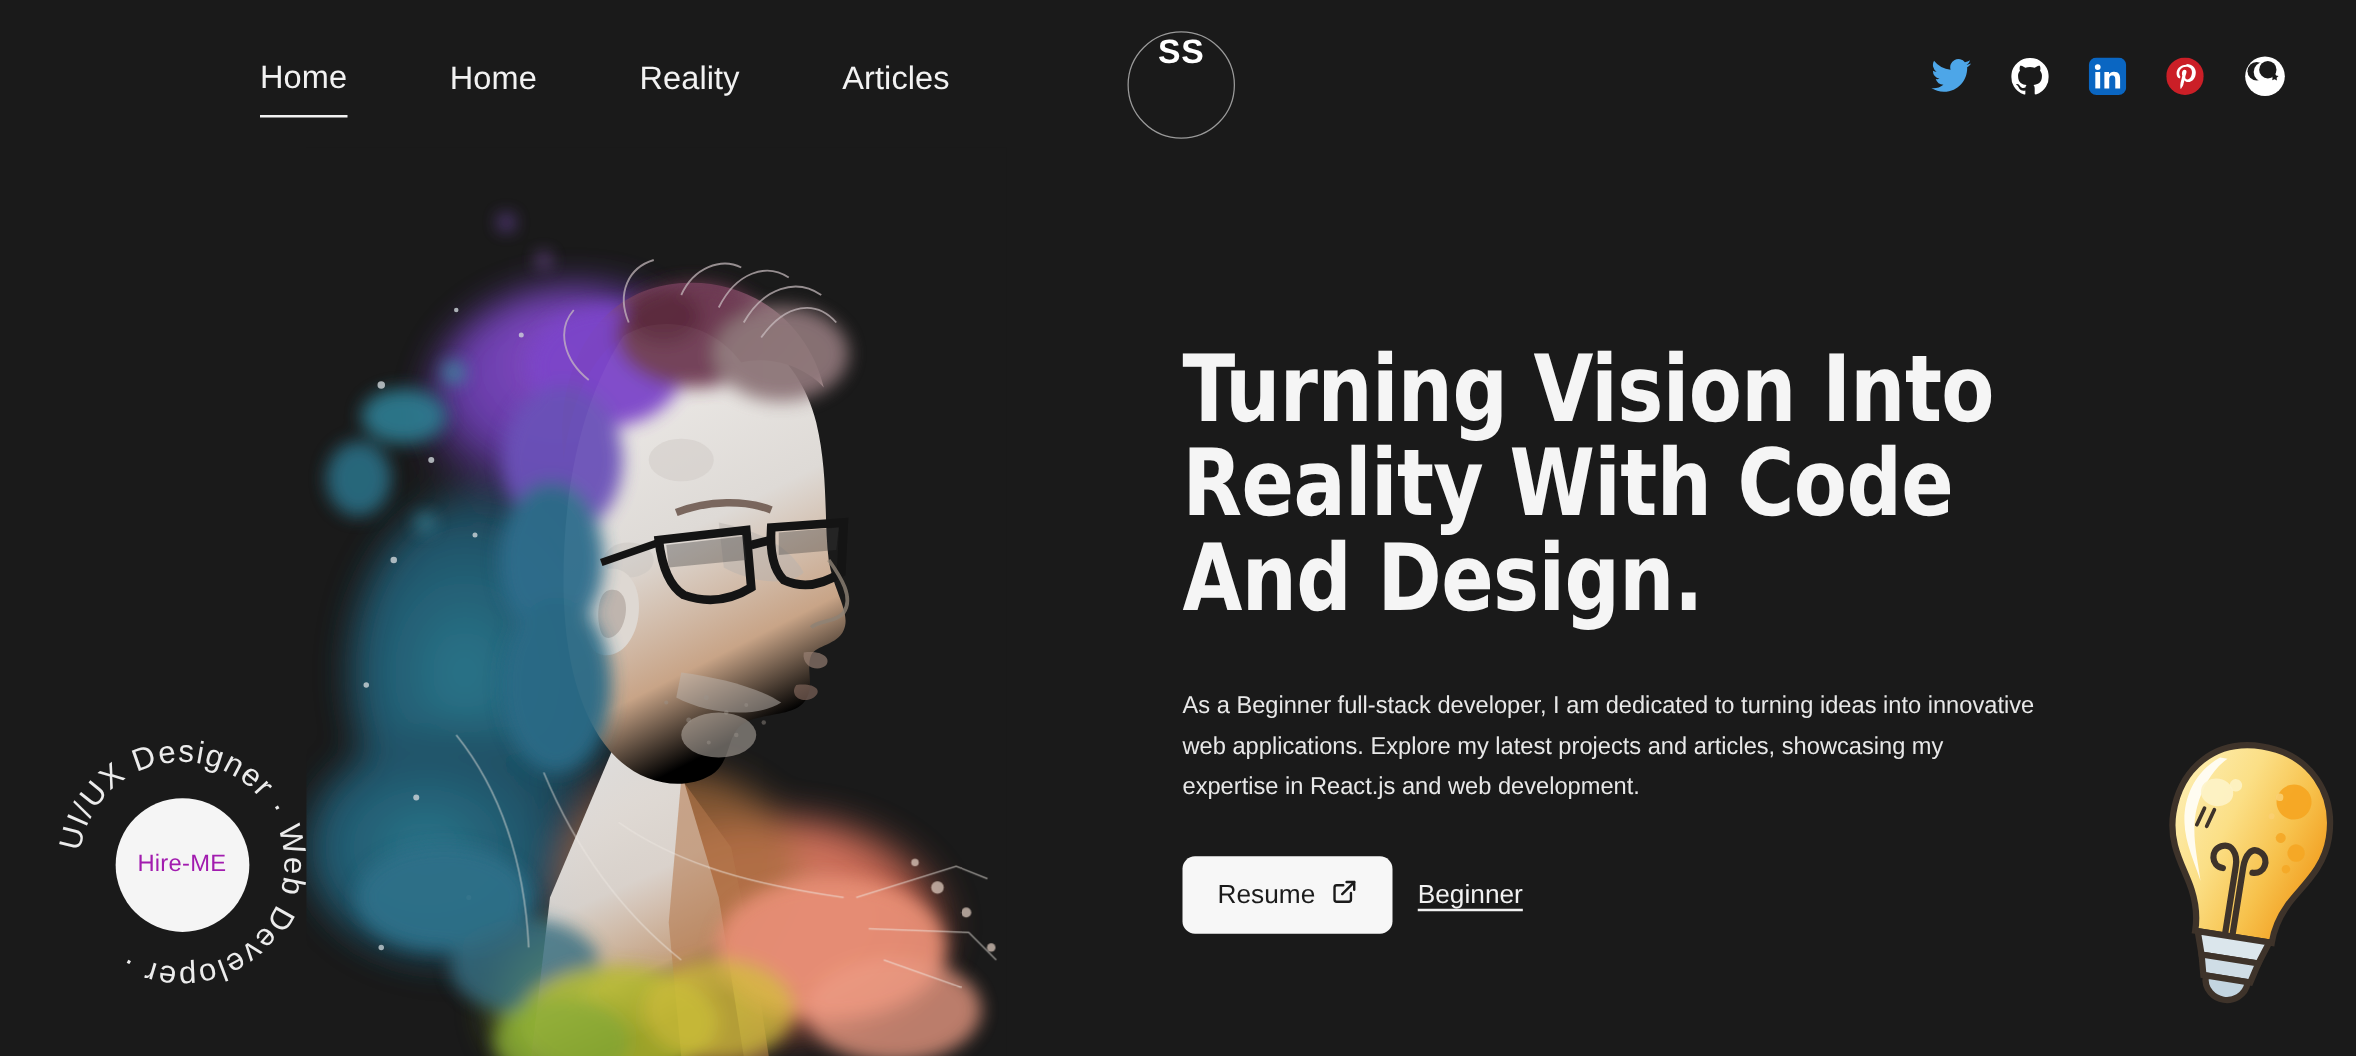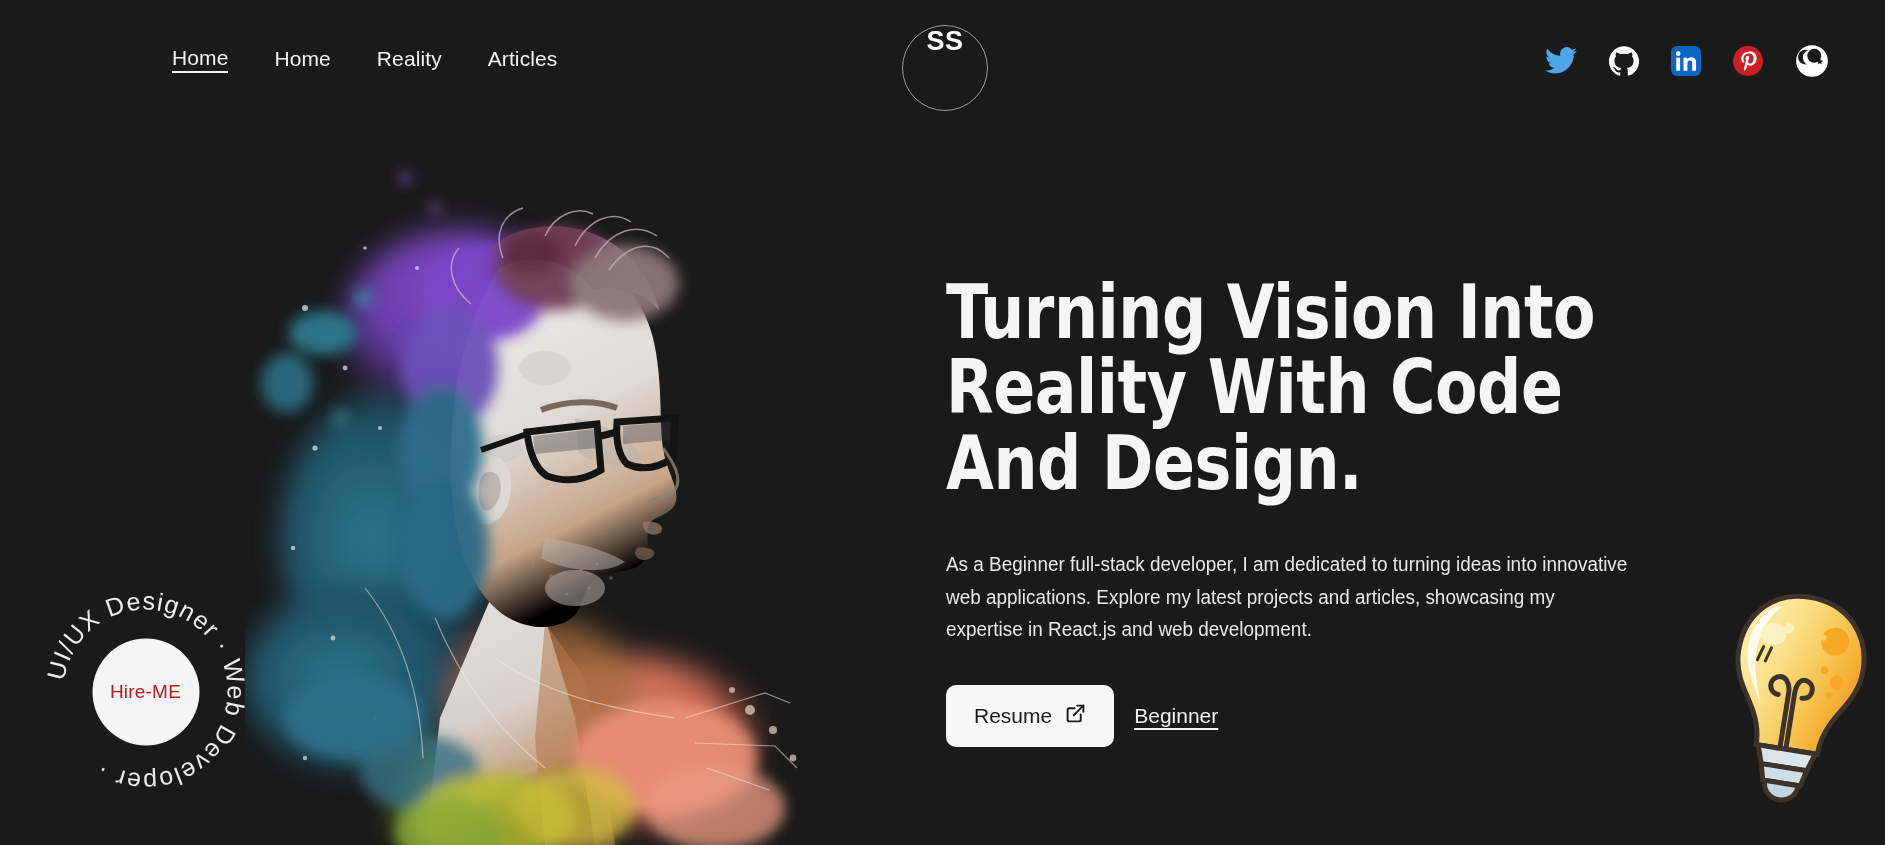--- a/index.html
+++ b/index.html
@@ -13,23 +13,24 @@
   
   .header{
     position:absolute; top:0; left:0; width:1885px; height:120px;
     display:flex; align-items:center;
   }
   .nav{
     position:absolute; left:172px; top:46px;
     display:flex; align-items:center; gap:46px;
   }
   .nav-item{
-    color:#f2f2f2; font-size:21px; font-weight:400;
-    letter-spacing:.1px; padding-bottom:1px; cursor:pointer;
+    color:#f2f2f2; font-size:26px; font-weight:400;
+    letter-spacing:.1px; padding-bottom:15px; cursor:pointer;
     white-space:nowrap;
+    margin-left:36px;
   }
   .nav-item.active{ border-bottom:2px solid #f2f2f2; }
 
   .logo{
     position:absolute; left:902px; top:25px;
     width:86px; height:86px; border-radius:50%;
     border:1.5px solid #9a9a9a;
     display:flex; align-items:flex-start; justify-content:center;
     cursor:pointer;
   }
@@ -59,21 +60,21 @@
   .hire-badge svg{ width:100%; height:100%; }
   .hire-inner{
     position:absolute; left:50%; top:50%;
     transform:translate(-50%,-50%);
     width:107px; height:107px; border-radius:50%;
     background:#f5f5f5;
     display:flex; align-items:center; justify-content:center;
     cursor:pointer;
   }
   .hire-inner span{
-    color:#b91c1c; font-size:19px; font-weight:400; letter-spacing:.2px;
+    color:#a21caf; font-size:19px; font-weight:400; letter-spacing:.2px;
   }
 
   
   .content{
     position:absolute; left:946px; top:275px; width:800px;
   }
   .headline{
     color:#f5f5f5;
     font-family:"Liberation Sans Narrow","DejaVu Sans Condensed","Liberation Sans",sans-serif;
     font-size:74px; font-weight:700; line-height:1.02;

